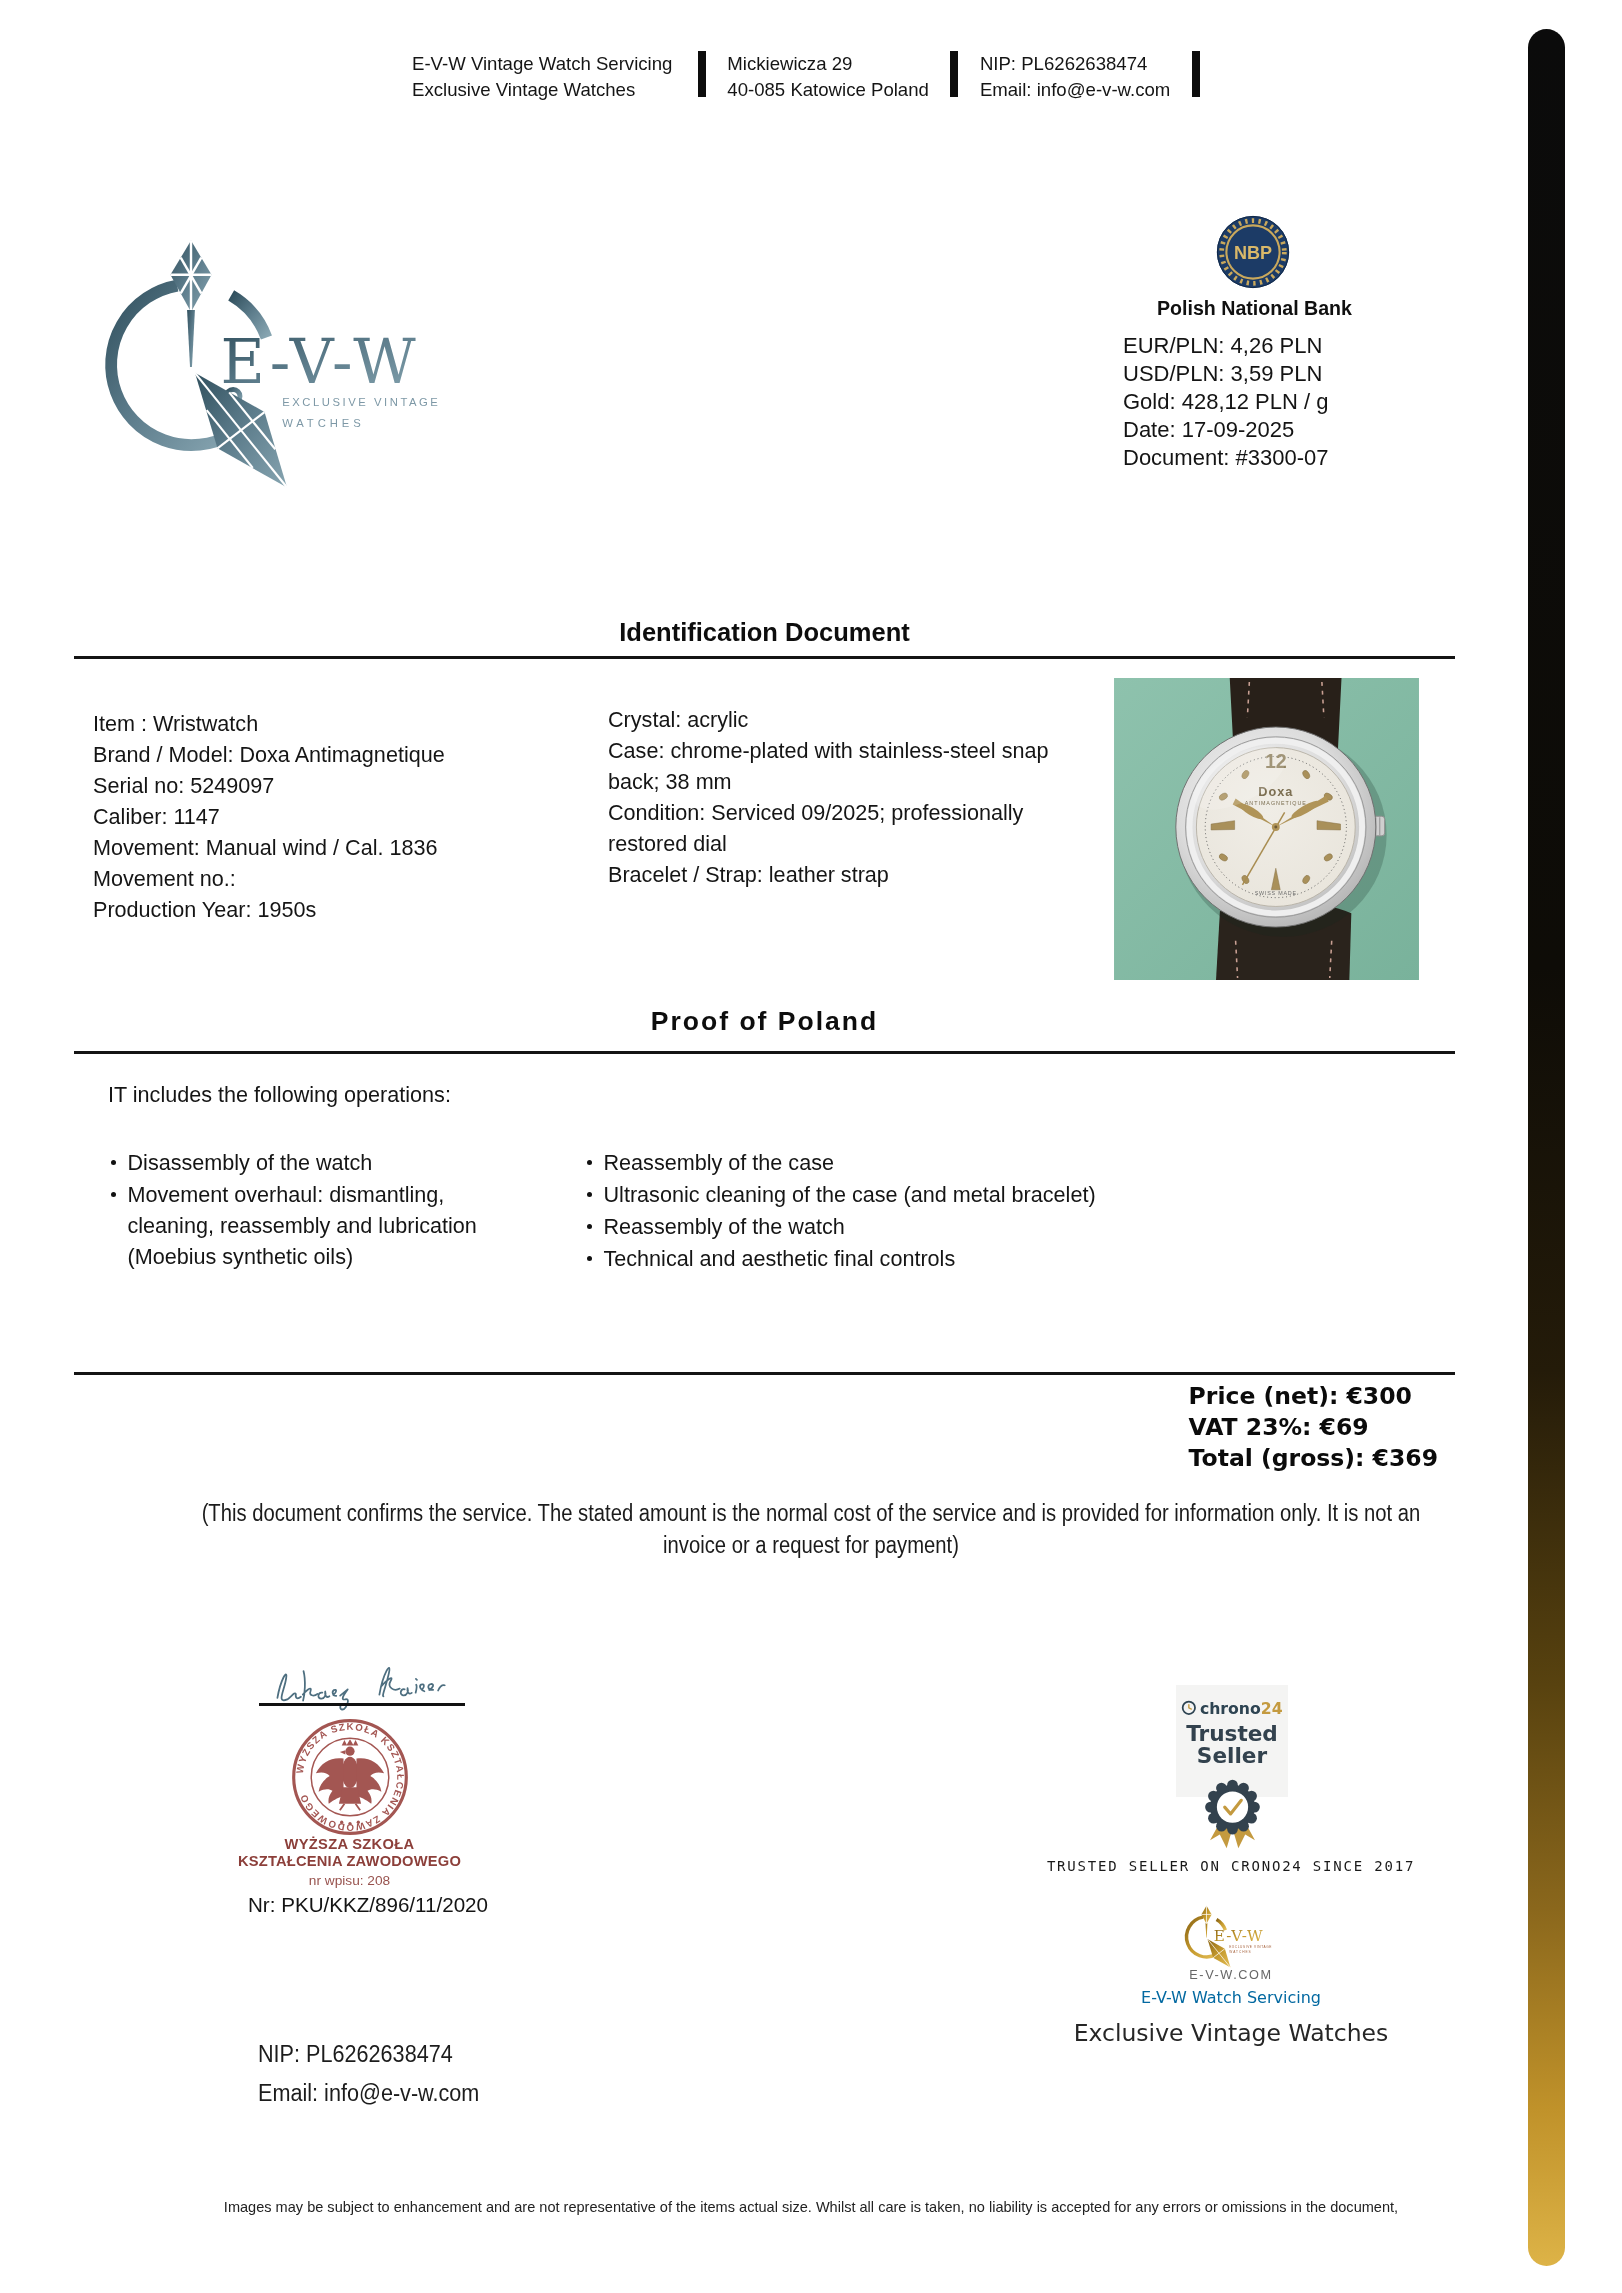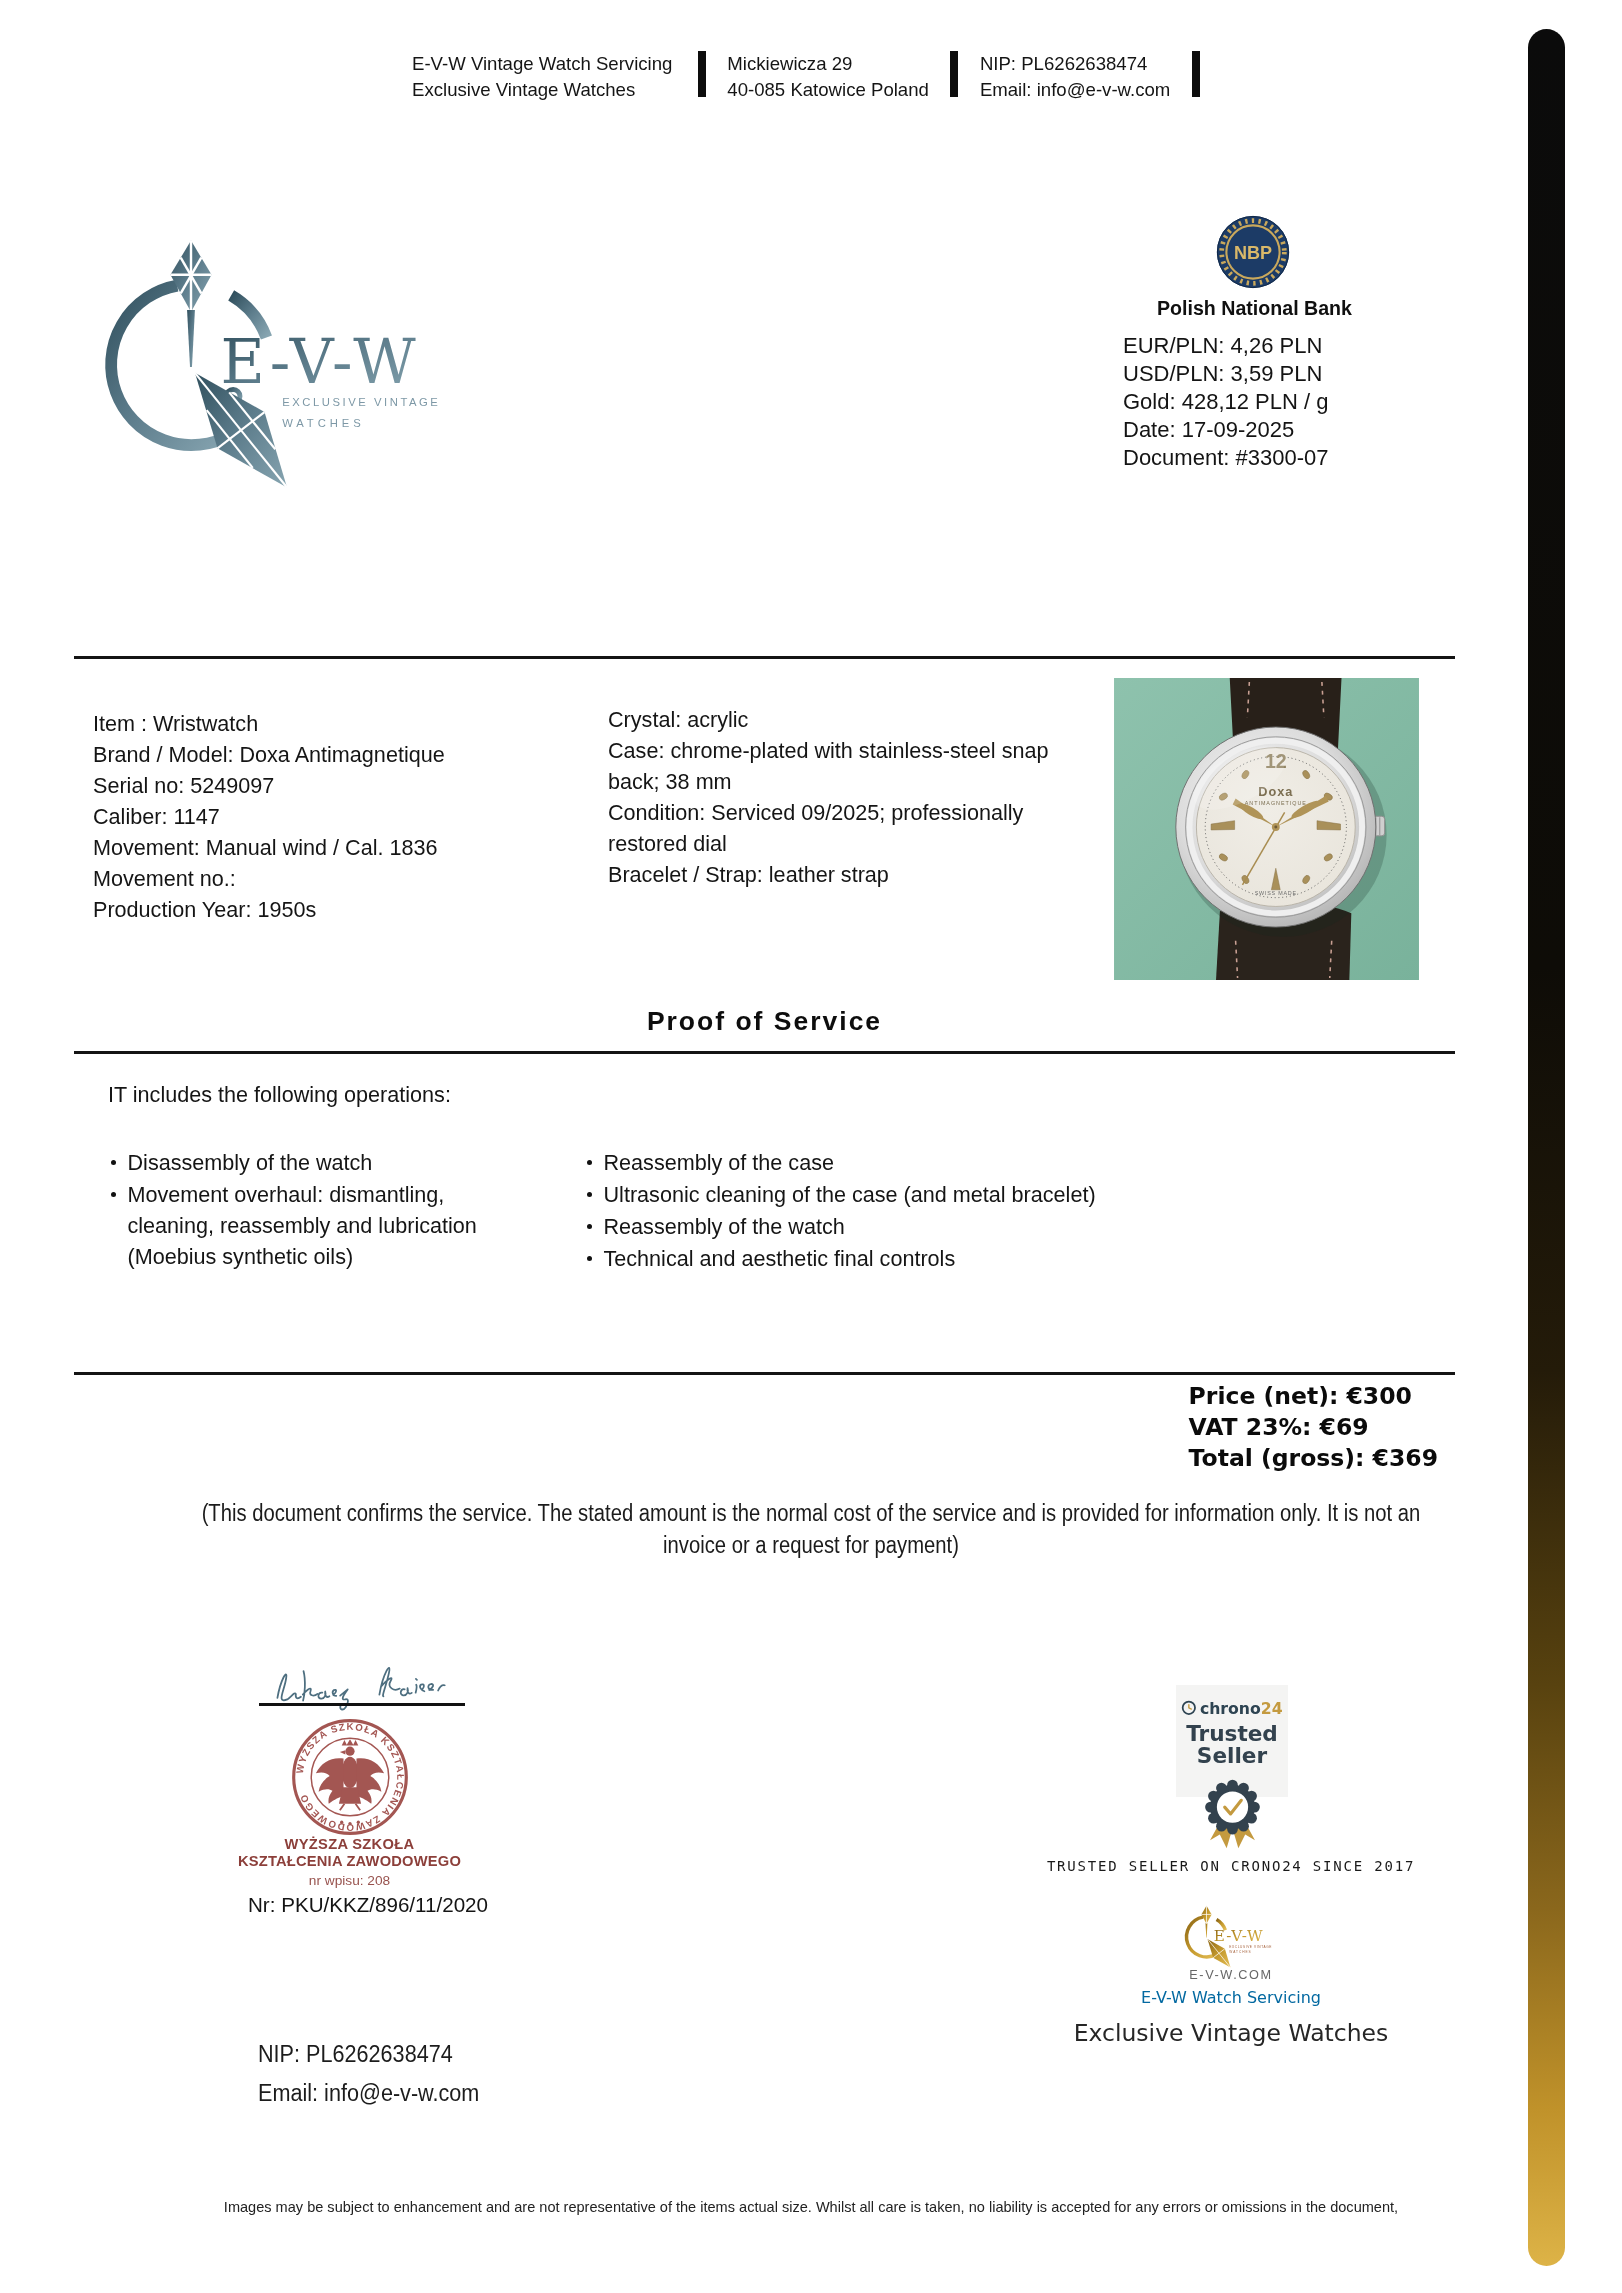--- a/index.html
+++ b/index.html
@@ -164,20 +164,21 @@
   </svg>
   <div class="nbp-name">Polish National Bank</div>
   <div class="rates">
     <p>EUR/PLN: 4,26 PLN</p>
     <p>USD/PLN: 3,59 PLN</p>
     <p>Gold: 428,12 PLN / g</p>
     <p>Date: 17-09-2025</p>
     <p>Document: #3300-07</p>
   </div>
 
+  <div class="sec-title" id="ident-title">Identification Document</div>
   <div class="rule" id="rule1"></div>
 
   <div class="info-col" id="info-left">
     <p>Item : Wristwatch</p>
     <p>Brand / Model: Doxa Antimagnetique</p>
     <p>Serial no: 5249097</p>
     <p>Caliber: 1147</p>
     <p>Movement: Manual wind / Cal. 1836</p>
     <p>Movement no.:</p>
     <p>Production Year: 1950s</p>
@@ -254,21 +255,21 @@
         <polygon points="165,152 216,120 219,126" fill="#b09458"></polygon>
         <ellipse cx="195" cy="134" rx="16" ry="4" transform="rotate(-30 195 134)" fill="#b09458"></ellipse>
         <line x1="174" y1="137" x2="131" y2="211" stroke="#a88c50" stroke-width="1.5"></line>
         <circle cx="165" cy="152" r="4" fill="#b09458"></circle>
         <circle cx="165" cy="152" r="1.5" fill="#6e5a36"></circle>
       </g>
       <ellipse cx="128" cy="102" rx="52" ry="24" transform="rotate(-28 128 102)" fill="#ffffff" opacity="0.16"></ellipse>
     </g>
   </svg>
 
-  <div class="sec-title" id="proof-title">Proof of Service</div>
+  <div class="sec-title" id="proof-title">Proof of Poland</div>
   <div class="rule" id="rule2"></div>
   <div class="intro">IT includes the following operations:</div>
 
   <div class="ops" id="ops-left">
     <div class="op">Disassembly of the watch</div>
     <div class="op">Movement overhaul: dismantling, cleaning, reassembly and lubrication (Moebius synthetic oils)</div>
   </div>
   <div class="ops" id="ops-right">
     <div class="op">Reassembly of the case</div>
     <div class="op">Ultrasonic cleaning of the case (and metal bracelet)</div>

